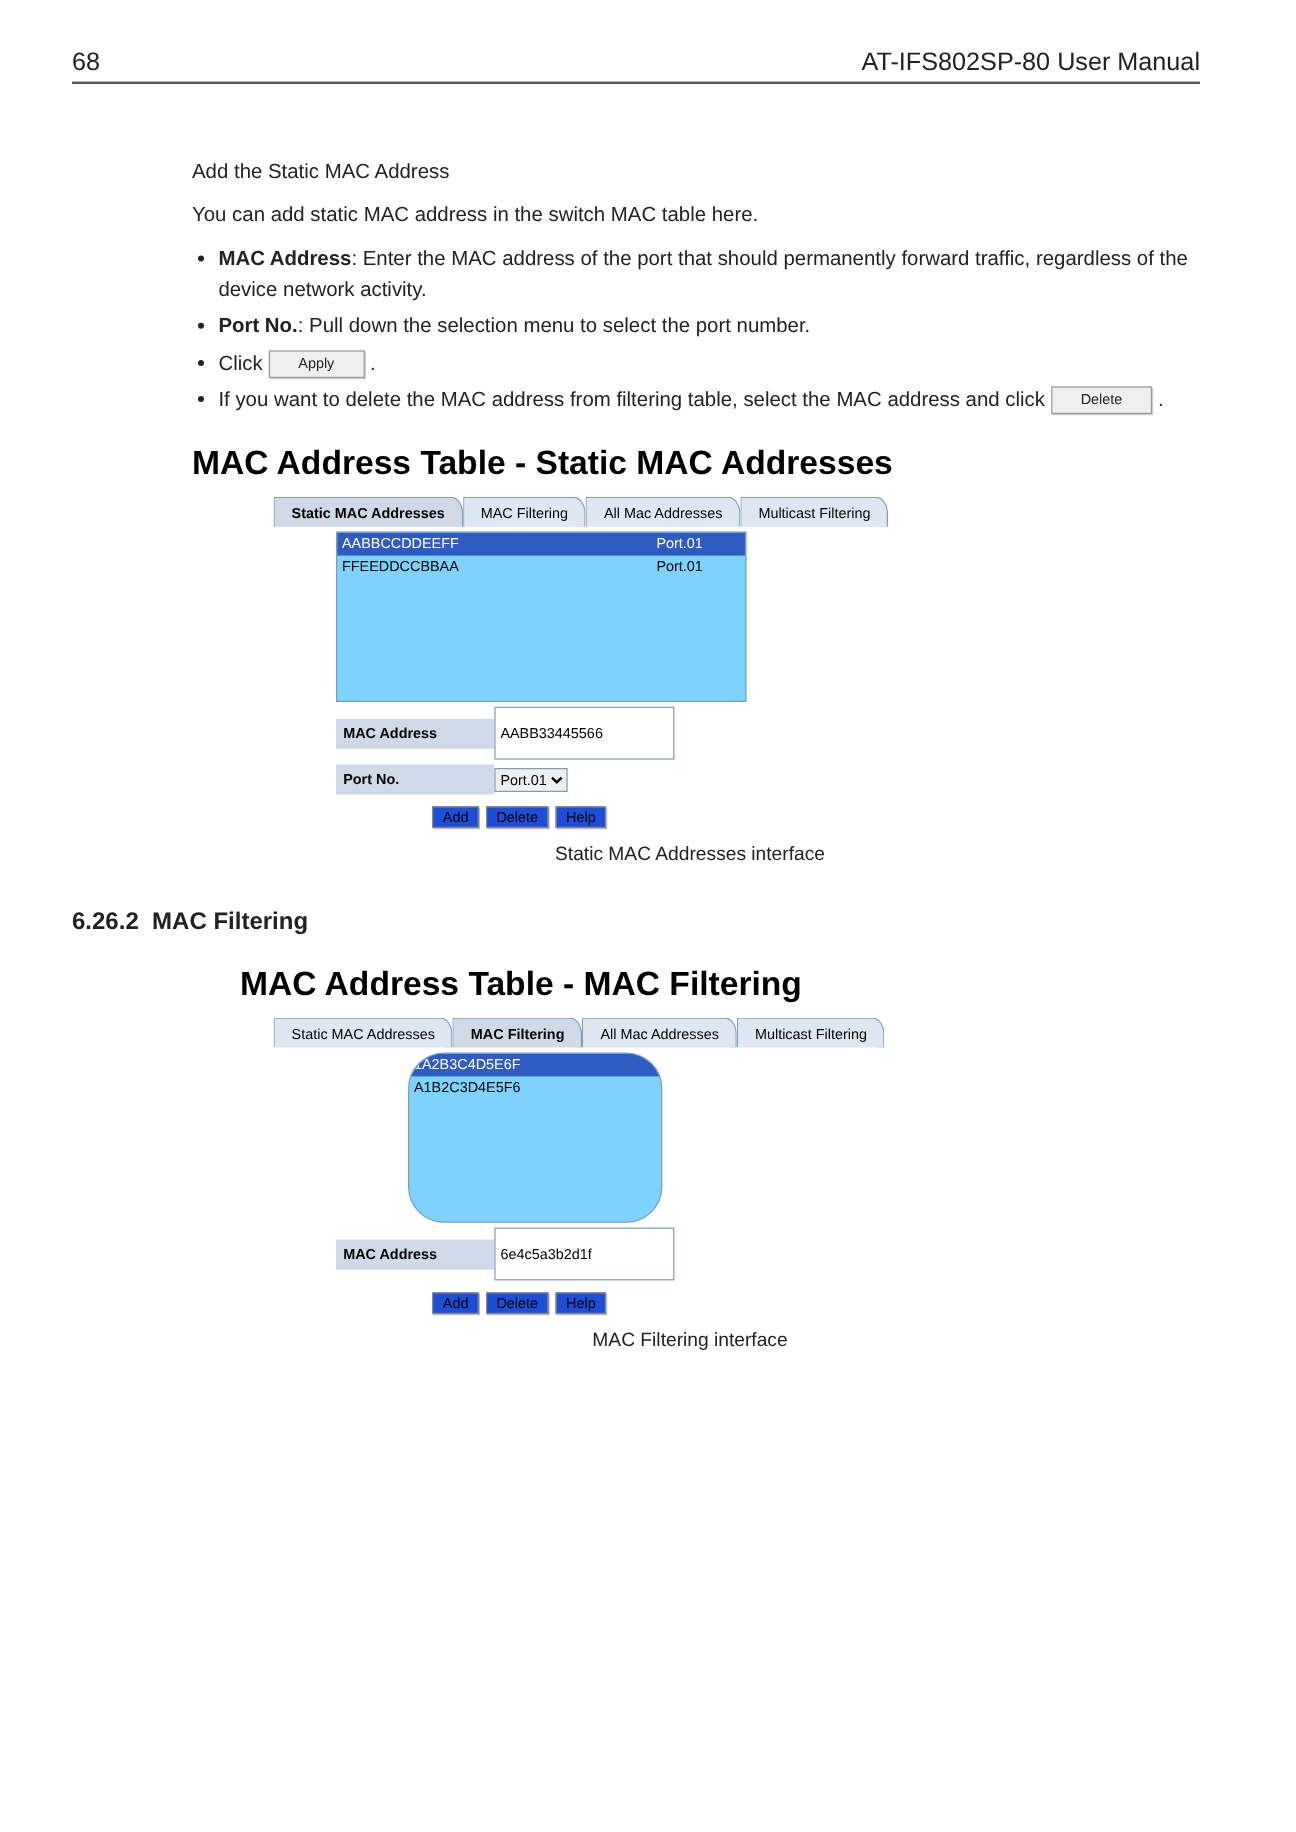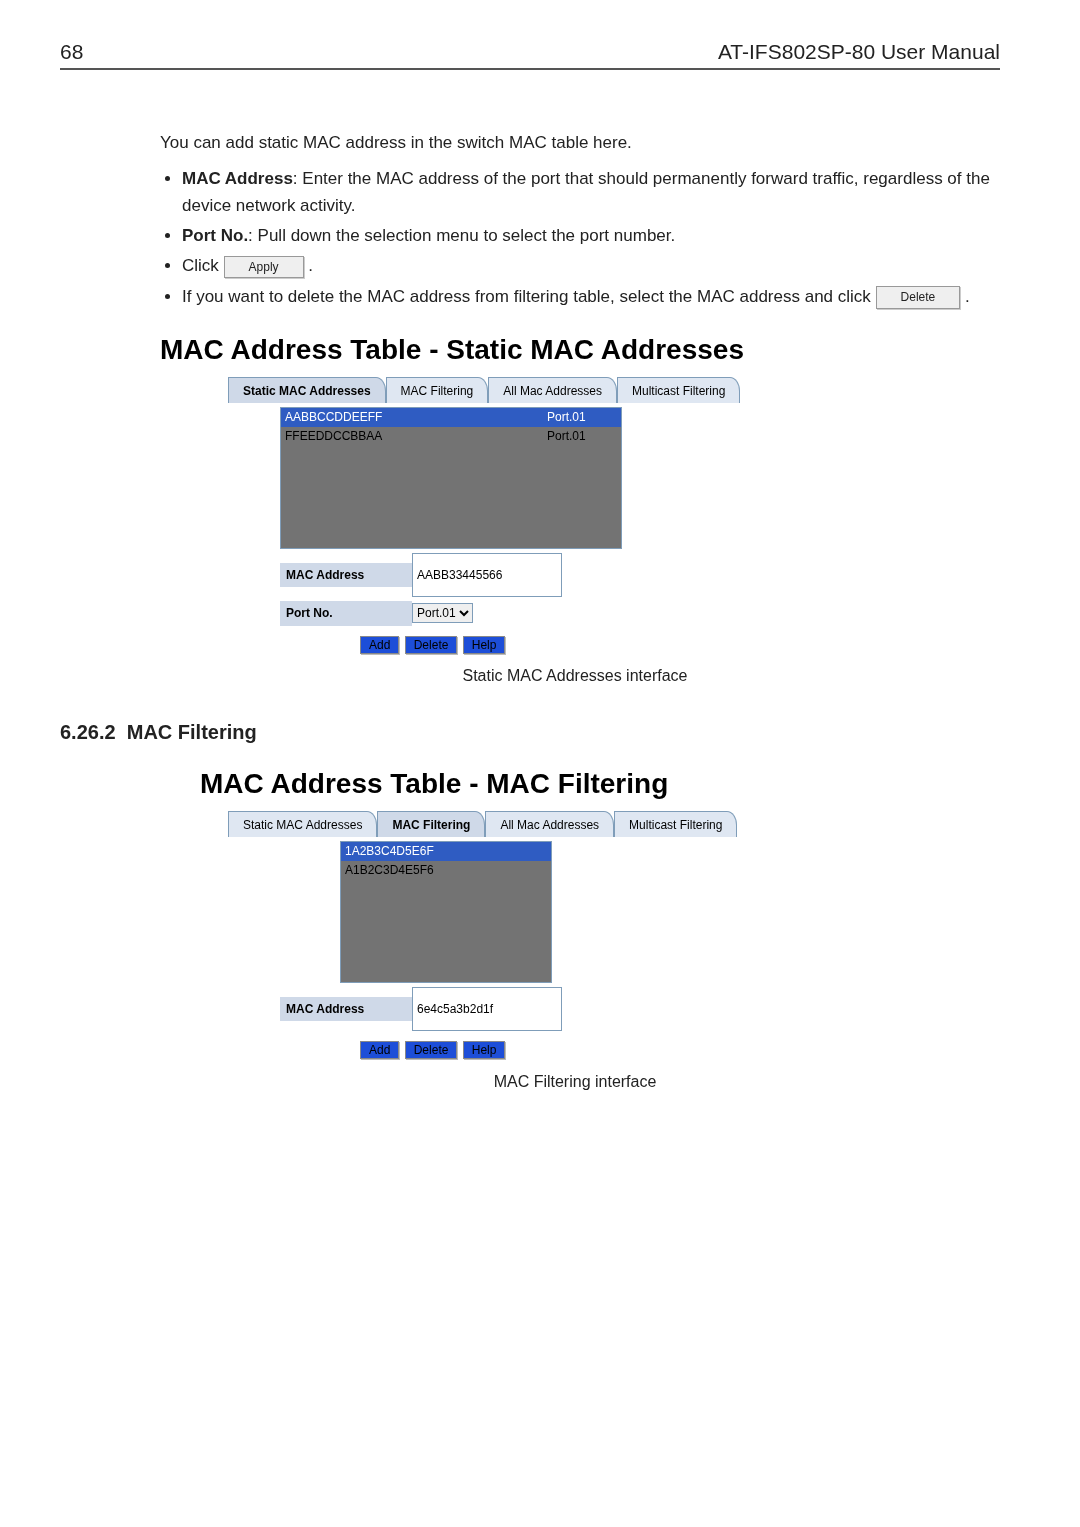--- a/index.html
+++ b/index.html
@@ -96,21 +96,21 @@
   }
   .tab-pad { flex: 1; }
   .shot-body {
     margin-top: 4px;
     padding-left: 100px;
   }
   .listbox {
     border: 1px solid #7f9db9;
     width: 340px;
     height: 140px;
-    background: #737373;
+    background: #7dd3fc;
     font-family: Verdana, Arial, sans-serif;
     font-size: 12px;
     overflow: hidden;
     padding: 0;
   }
   .listbox .row { display: flex; padding: 0 4px; }
   .listbox .row.sel { background: #2f5cc2; color: #fff; }
   .listbox .row .c1 { flex: 1; }
   .listbox .row .c2 { width: 70px; text-align: left; padding-left: 10px; }
   .form-row {
@@ -142,34 +142,35 @@
   .btn-row { text-align: left; margin-top: 10px; padding-left: 80px; }
   .win-btn {
     font-family: Verdana, Arial, sans-serif;
     font-size: 12px;
     background: #1d4ed8;
     border: 1px solid #888;
     padding: 1px 8px;
     margin-right: 2px;
     box-shadow: 1px 1px 0 #bbb;
   }
-  .listbox.narrow { width: 210px; margin-left: 60px; }
+  .listbox.narrow { width: 210px; margin-left: 60px; border-radius: 30px; }
 </style>
 </head>
 <body>
 
 <div class="page">
 
   <div class="header-line">
     <span class="header-pg">68</span>
     <span class="header-title">AT-IFS802SP-80 User Manual</span>
   </div>
 
   <div class="body">
 
+    <p class="subhead">Add the Static MAC Address</p>
 
     <p>You can add static MAC address in the switch MAC table here.</p>
 
     <ul class="bul">
       <li>
         <b>MAC Address</b><span>: Enter the MAC address of the port that should permanently forward traffic, regardless of the device network activity.</span>
       </li>
       <li>
         <b>Port No.</b><span>: Pull down the selection menu to select the port number.</span>
       </li>

